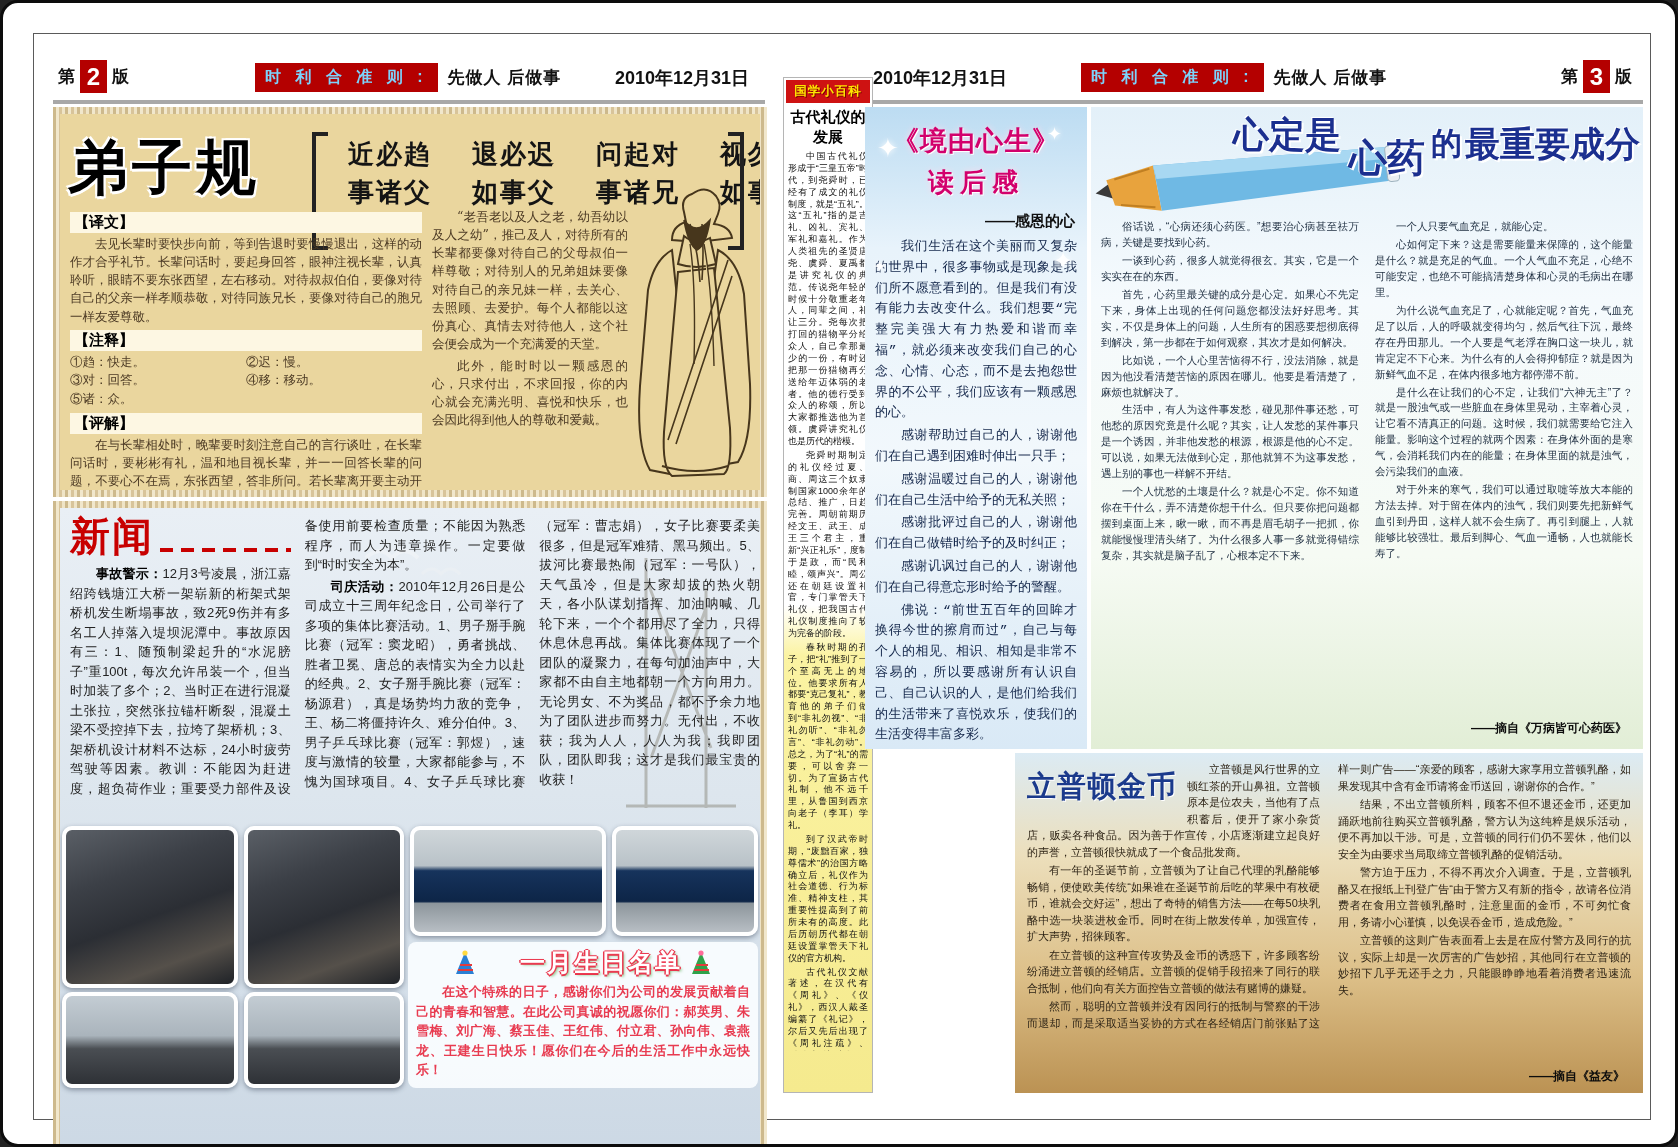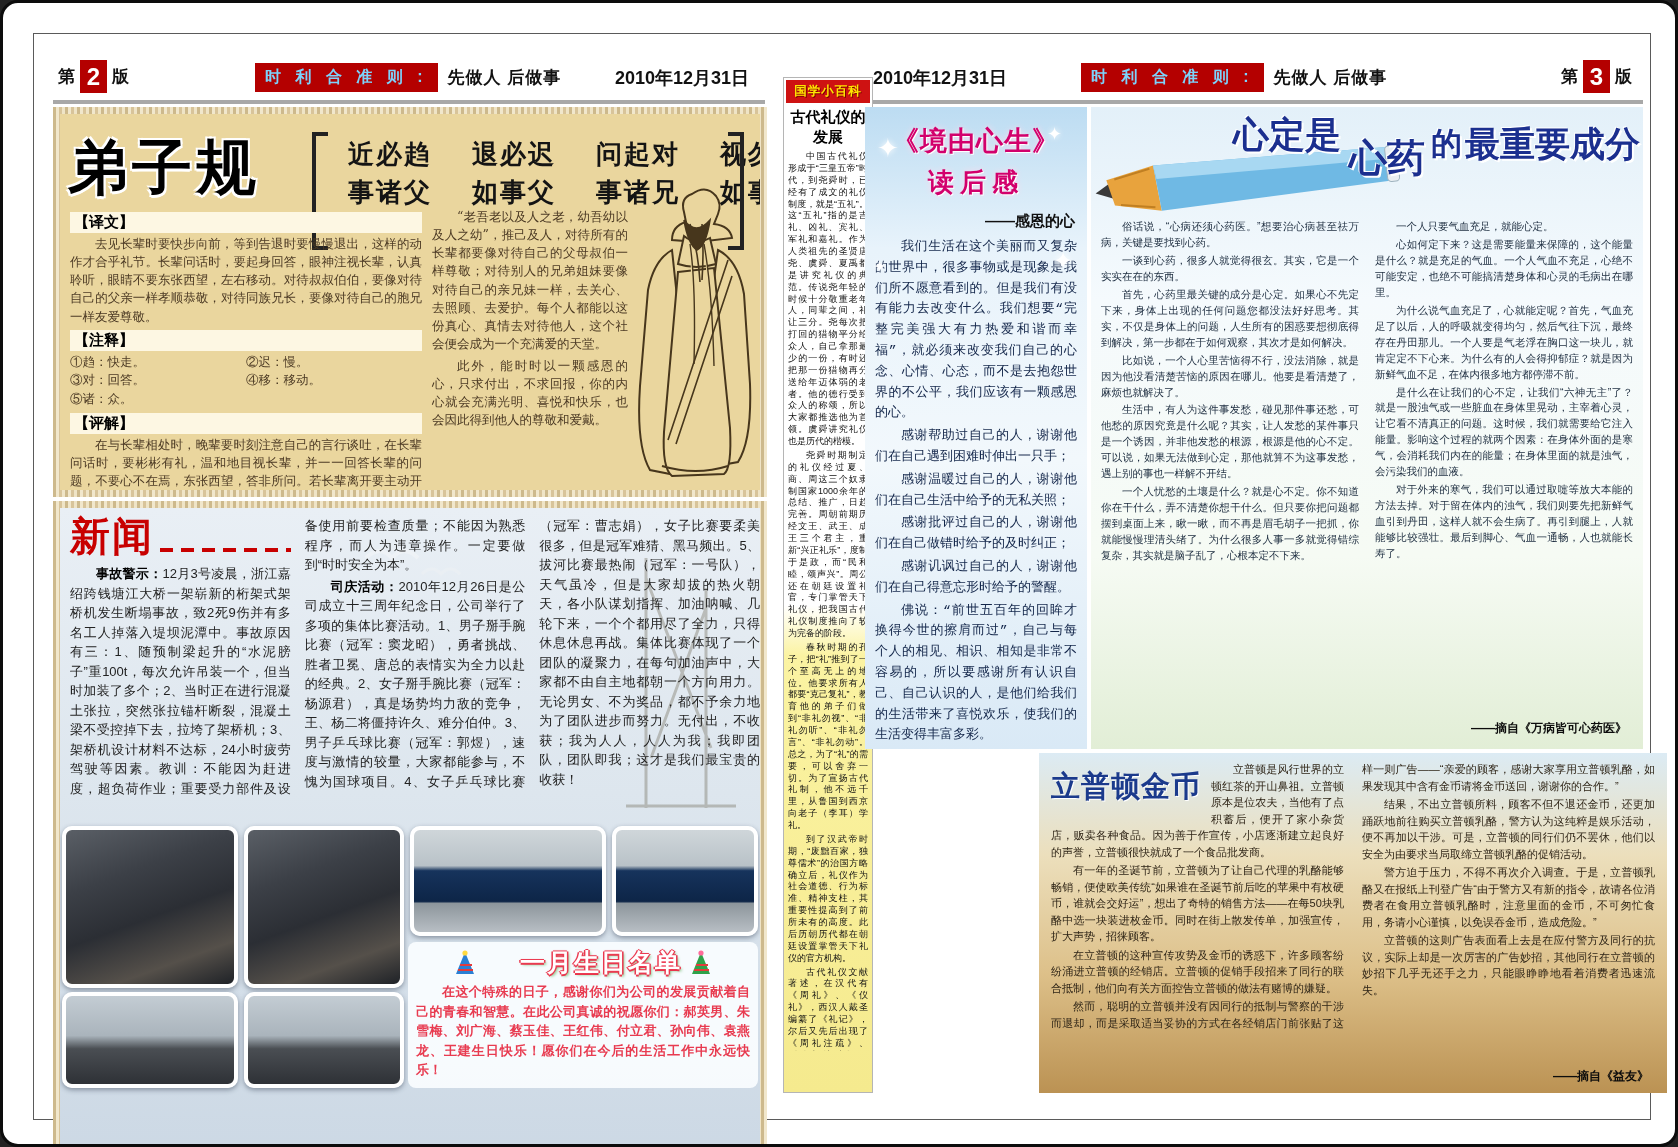--- a/index.html
+++ b/index.html
@@ -112,21 +112,21 @@
   .xy-s2 { left:340px; top:16px; font-size:31px; }
   .xy-s3 { left:374px; top:14px; font-size:35px; }
   .pencil { position:absolute; left:2px; top:44px; transform:rotate(-6deg); }
   .xy-body { position:absolute; left:10px; top:112px; width:532px; height:488px;
              column-count:2; column-gap:16px; font-size:10.5px; line-height:1.52; color:#1b2b3e; }
   .xy-body p { text-indent:2em; text-align:justify; margin-bottom:2px; }
   .xy-attr { position:absolute; right:16px; bottom:12px; font-weight:bold; font-size:12px; color:#0c0c0c; }
 
   
   .lipton { position:absolute; left:1012px; top:750px; width:628px; height:340px; overflow:hidden;
-            background:linear-gradient(180deg,#dcebf4 0%,#ecdfbc 30%,#ddc089 65%,#bb9253 100%);margin-left:24px; }
+            background:linear-gradient(180deg,#dcebf4 0%,#ecdfbc 30%,#ddc089 65%,#bb9253 100%); }
   .lp-body { position:absolute; left:12px; top:8px; width:604px; height:300px;
              column-count:2; column-gap:18px; font-size:11px; line-height:1.5; color:#2e2416; }
   .lp-title { float:left; font-size:29px; font-weight:bold; color:#1b3a8c;
               margin:4px 10px 4px 0; text-shadow:1px 1px 0 #fff; letter-spacing:1px; }
   .lp-body p { text-indent:2em; text-align:justify; margin-bottom:2px; }
   .lp-attr { position:absolute; right:18px; bottom:8px; font-weight:bold; font-size:12px; color:#0c0c0c; }
 
   svg { display:block; }
 </style>
 </head>

